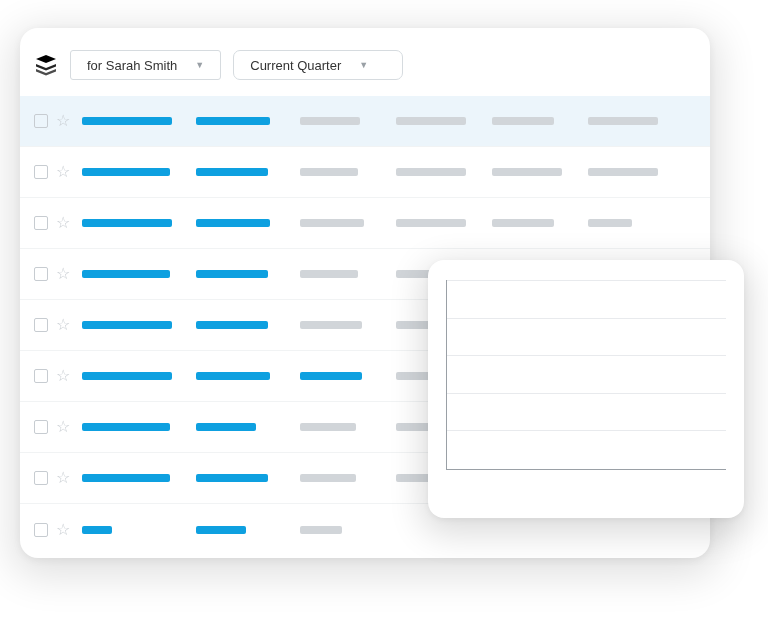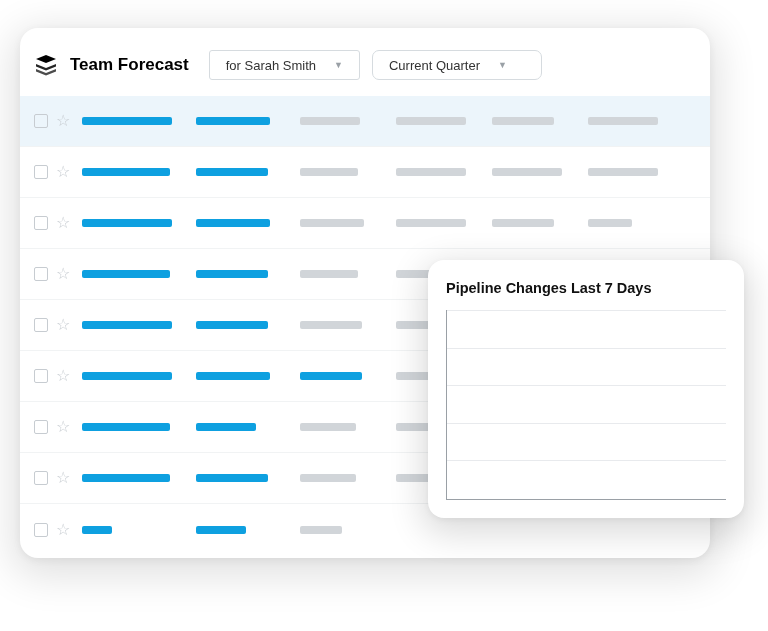--- a/index.html
+++ b/index.html
@@ -181,21 +181,20 @@
   <div class="main-card">
 
     <div class="header">
       <div class="logo">
         <svg viewBox="0 0 24 24" width="24" height="24">
           <path d="M12 2 L22 6 L12 10 L2 6 Z" fill="#000"></path>
           <path d="M2 11 L12 15 L22 11 L22 13.5 L12 17.5 L2 13.5 Z" fill="#000" opacity="0.85"></path>
           <path d="M2 16 L12 20 L22 16 L22 18.5 L12 22.5 L2 18.5 Z" fill="#000" opacity="0.7"></path>
         </svg>
       </div>
-      <div class="title">Team Forecast</div>
 
       <div class="select person">
         <span>for Sarah Smith</span>
         <span class="caret">▼</span>
       </div>
 
       <div class="select quarter">
         <span>Current Quarter</span>
         <span class="caret">▼</span>
       </div>
@@ -394,21 +393,20 @@
             <div class="col4"></div>
             <div class="col5"></div>
             <div class="col6"></div>
           </div>
         </div>
       </div>
 
   </div>
 
   <div class="chart-card">
-    <div class="chart-title">Pipeline Changes Last 7 Days</div>
     <div class="chart-area">
       <div class="gridlines" id="gridlines">
           <div class="gridline"></div>
           <div class="gridline"></div>
           <div class="gridline"></div>
           <div class="gridline"></div>
           <div class="gridline"></div>
           <div class="gridline"></div>
         </div>
       <div class="bars-wrap" id="bars">

